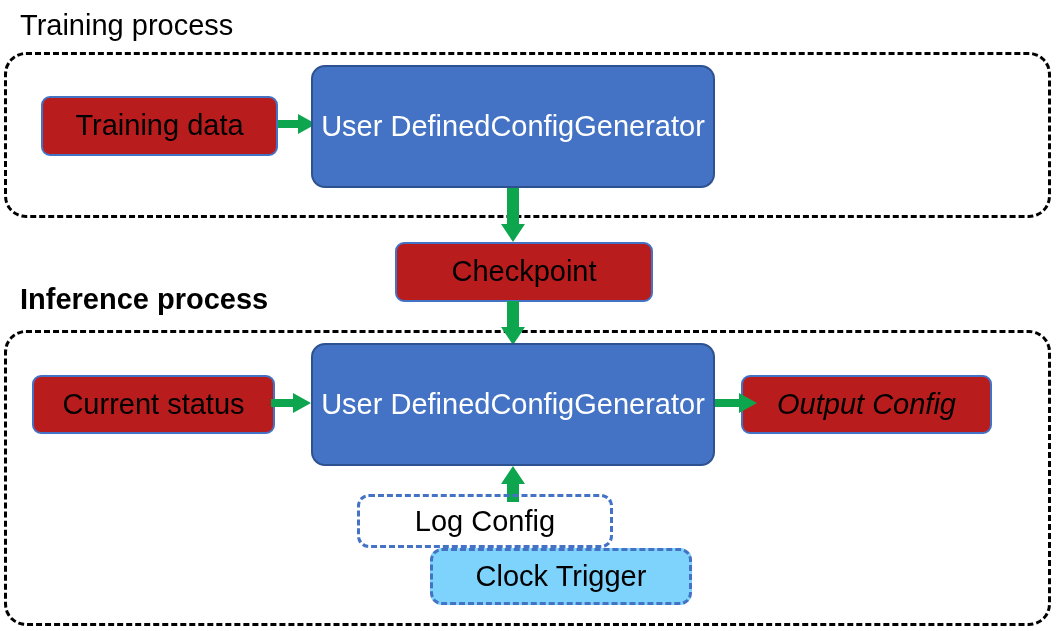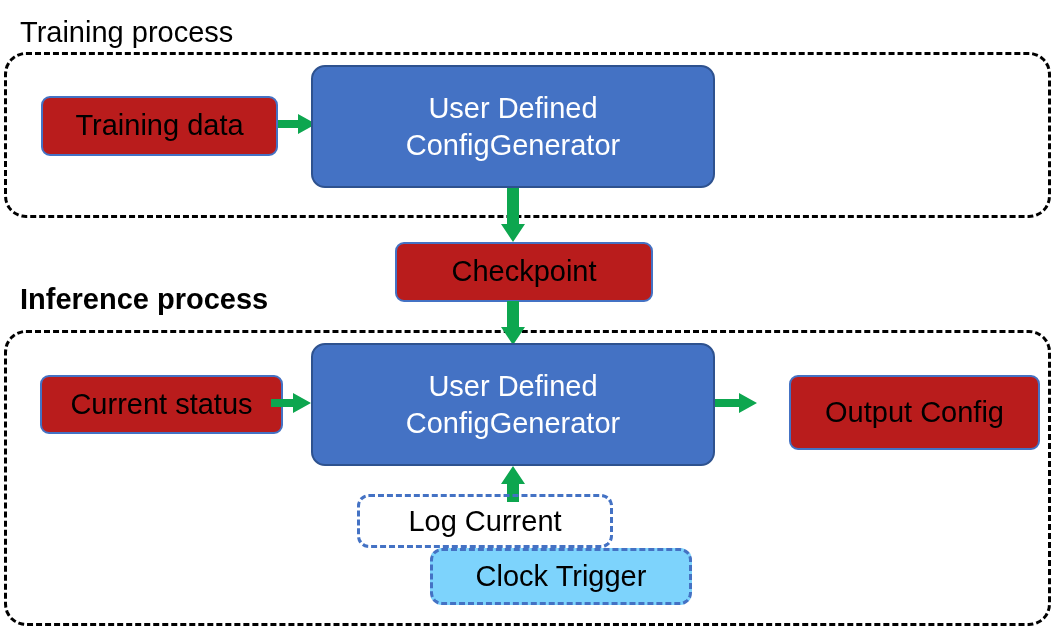--- a/index.html
+++ b/index.html
@@ -20,21 +20,21 @@
   }
   
   .section-title {
     position: absolute;
     font-size: 29px;
     line-height: 33px;
     color: #000000;
     white-space: nowrap;
     letter-spacing: 0px;
   }
-  #title-training { left: 20px; top: 16px; }
+  #title-training { left: 20px; top: 9px; }
   #title-inference { left: 20px; top: 283px; font-weight: bold; }
 
   
   .group-box {
     position: absolute;
     border: 3px dashed #000000;
     border-radius: 22px;
     background: transparent;
     box-sizing: border-box;
   }
@@ -51,32 +51,32 @@
     display: flex;
     align-items: center;
     justify-content: center;
     color: #000000;
     font-size: 29px;
     line-height: 1.1;
     white-space: nowrap;
   }
   #node-training-data { left: 41px;  top: 96px;  width: 237px; height: 60px; }
   #node-checkpoint    { left: 395px; top: 242px; width: 258px; height: 60px; }
-  #node-current-status{ left: 40px;  top: 375px; width: 243px; height: 59px; }
-  #node-output-config { left: 789px; top: 375px; width: 251px; height: 75px; }
+  #node-current-status{ left: 32px;  top: 375px; width: 243px; height: 59px; }
+  #node-output-config { left: 741px; top: 375px; width: 251px; height: 59px; font-style: italic; }
 
   
   .node-blue {
     position: absolute;
     box-sizing: border-box;
     background: #4472C4;
     border: 2px solid #2E528F;
     border-radius: 14px;
     display: flex;
-    flex-direction: column;
+    flex-direction: row;
     align-items: center;
     justify-content: center;
     color: #ffffff;
     font-size: 29px;
     line-height: 37px;
     white-space: nowrap;
     z-index: 3;
   }
   #node-generator-training  { left: 311px; top: 65px;  width: 404px; height: 123px; }
   #node-generator-inference { left: 311px; top: 343px; width: 404px; height: 123px; }
@@ -181,20 +181,20 @@
   <div class="node-blue" id="node-generator-inference">
     <span>User Defined</span>
     <span>ConfigGenerator</span>
   </div>
 
   <div class="node-white" id="node-output-config">
     <span>Output Config</span>
   </div>
 
   <div class="node-trigger" id="node-log-trigger">
-    <span>Log Current</span>
+    <span>Log Config</span>
   </div>
 
   <div class="node-trigger" id="node-clock-trigger">
     <span>Clock Trigger</span>
   </div>
 
 </div>
 
 </body></html>

